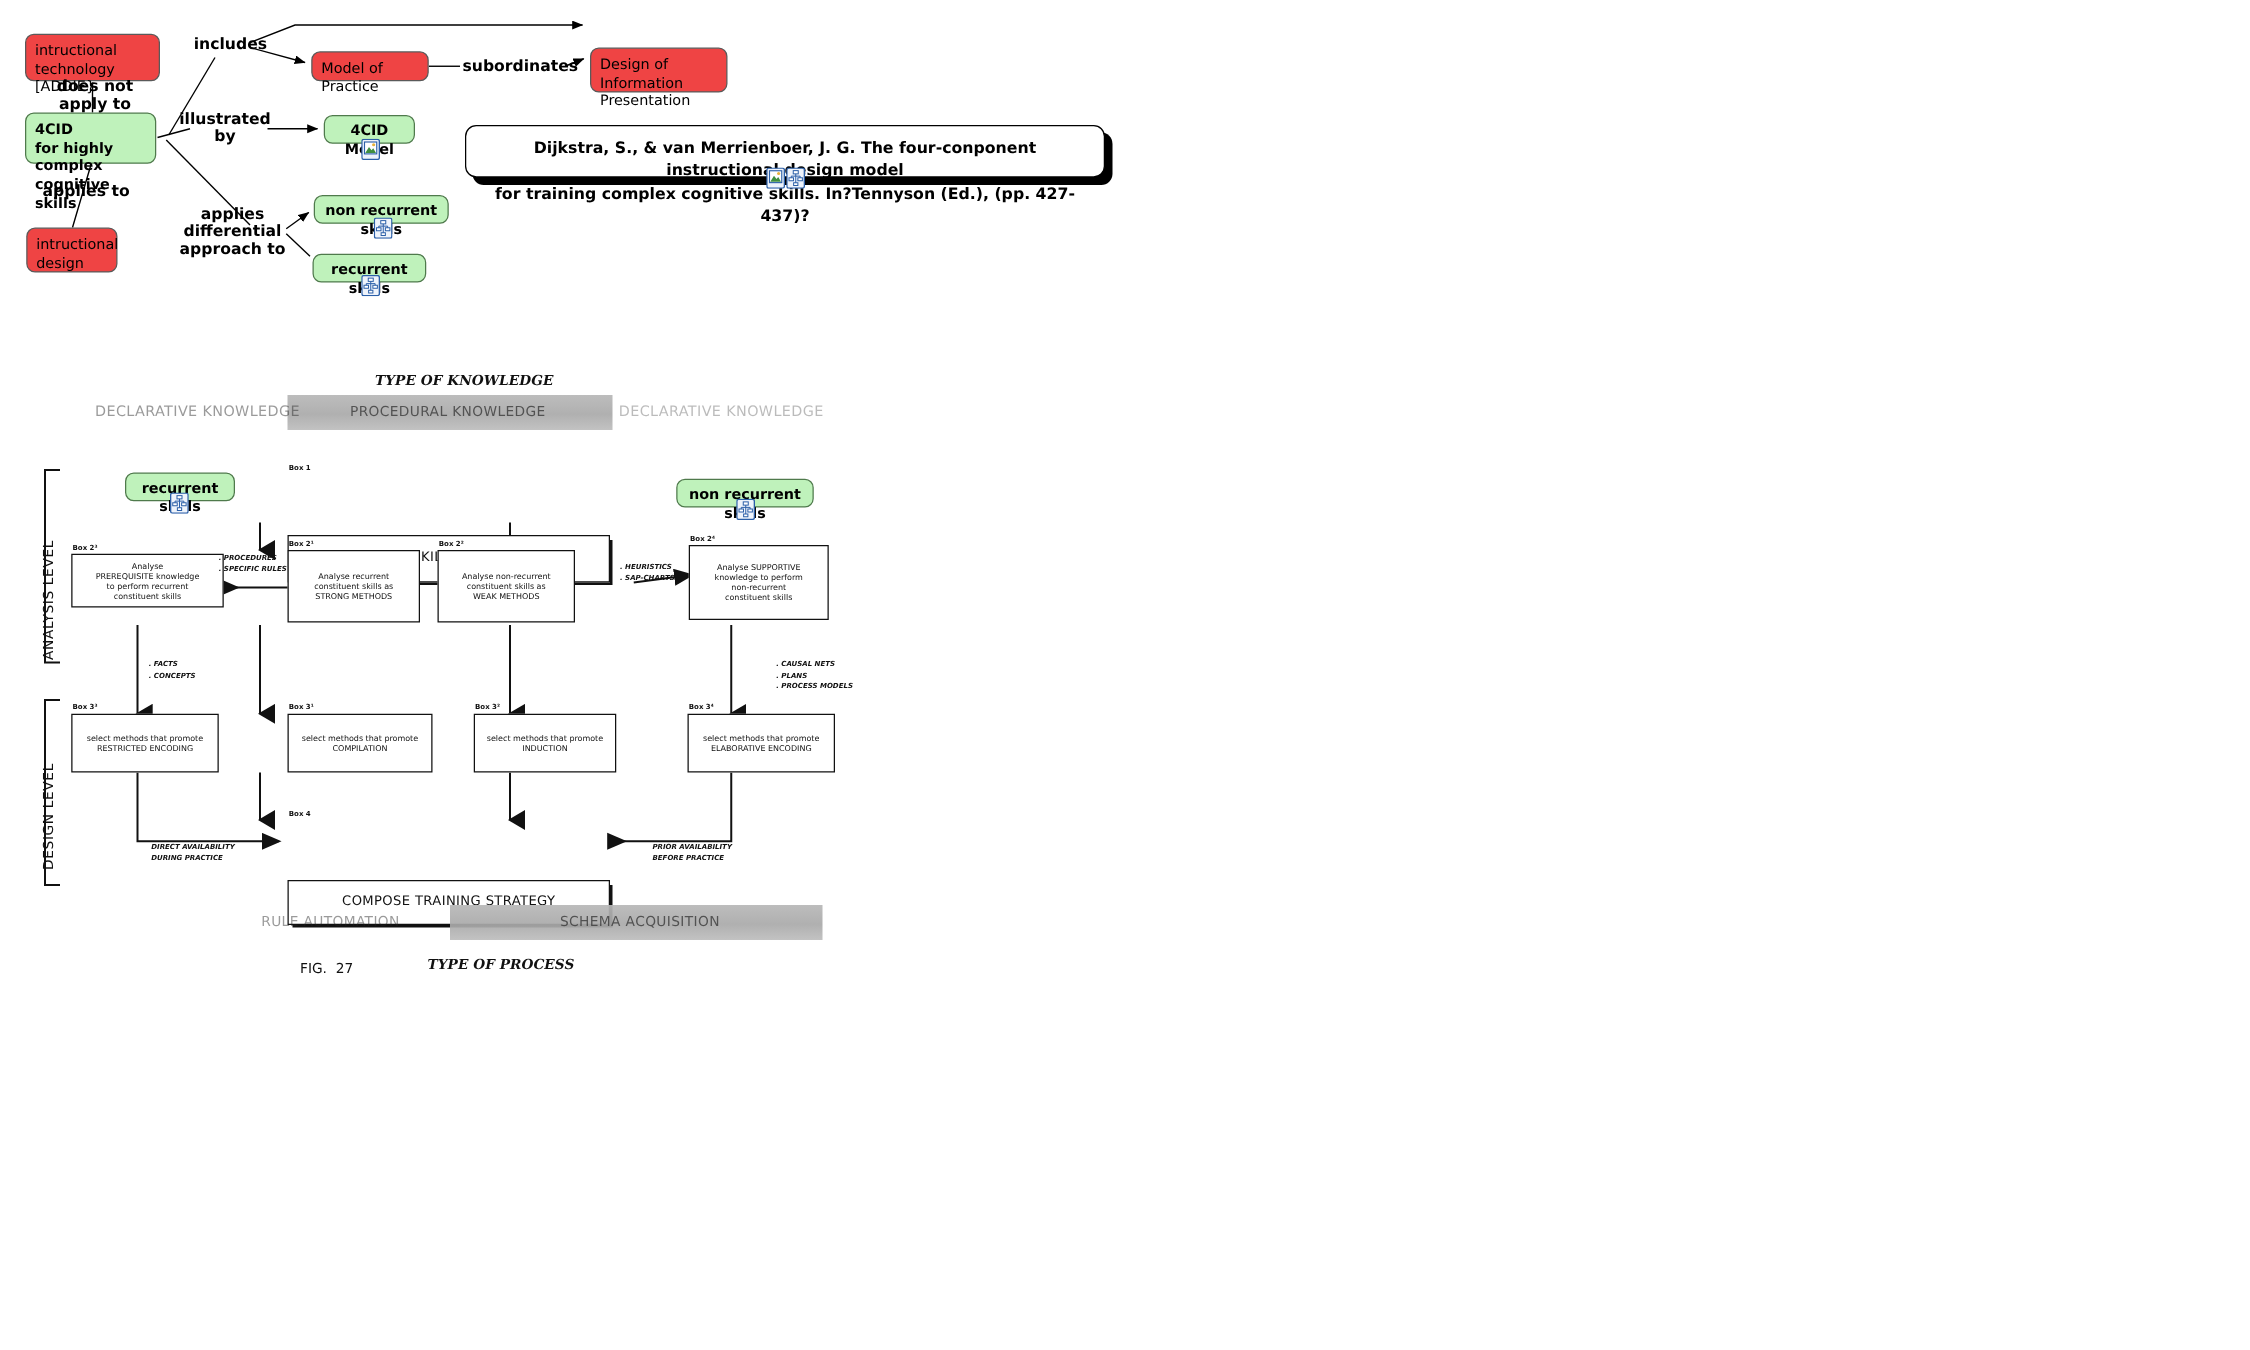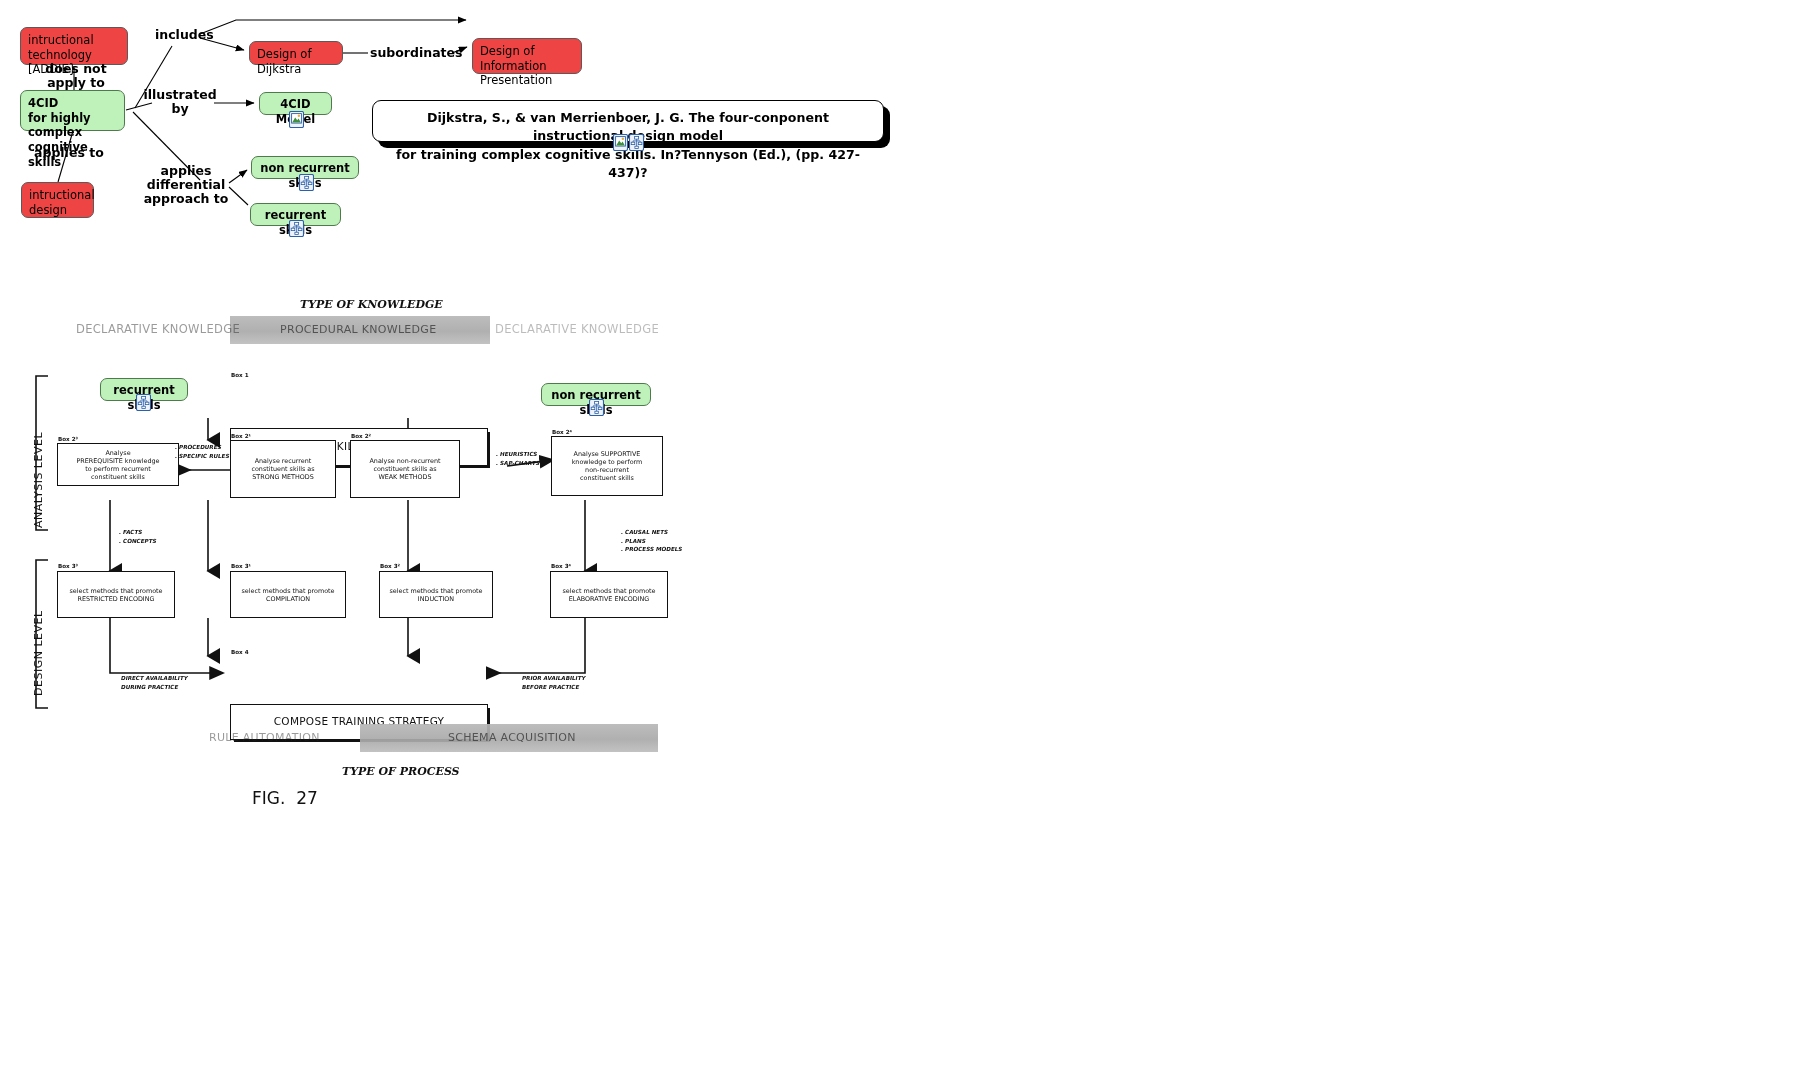--- a/index.html
+++ b/index.html
@@ -142,21 +142,21 @@
 for highly complex
 cognitive skills</span>
   </div>
 
   <div class="node gray" style="left:21px;top:182px;width:73px;height:36px;">
     <span class="ntxt">intructional
 design</span>
   </div>
 
   <div class="node gray" style="left:249px;top:41px;width:94px;height:24px;padding-top:5px;">
-    <span class="ntxt">Design of Dijkstra</span>
+    <span class="ntxt">Model of Practice</span>
   </div>
 
   <div class="node gray" style="left:472px;top:38px;width:110px;height:36px;">
     <span class="ntxt">Design of Information
 Presentation</span>
   </div>
 
   <div class="node green" style="left:259px;top:92px;width:73px;height:23px;text-align:center;padding:4px 4px;">
     <span class="ntxt">4CID Model</span>
   </div>
@@ -336,21 +336,21 @@
     <div class="bullets" style="left:103px;top:386px;">DIRECT AVAILABILITY
 DURING PRACTICE</div>
     <div class="bullets" style="left:504px;top:386px;">PRIOR AVAILABILITY
 BEFORE PRACTICE</div>
 
     <div class="ftxt sans faint" style="left:143px;top:443px;font-size:11px;letter-spacing:.3px;color:#222;margin-left:48px;">RULE AUTOMATION</div>
     <div class="bandgray" style="left:342px;top:436px;width:298px;height:28px;"></div>
     <div class="ftxt sans" style="left:430px;top:443px;font-size:11px;letter-spacing:.3px;color:#333;opacity:.75;">SCHEMA ACQUISITION</div>
     <div class="ftxt serif-i" style="left:289px;top:477px;font-size:11px;font-weight:bold;margin-left:35px;">TYPE OF PROCESS</div>
 
-    <div class="ftxt sans" style="left:222px;top:500px;font-size:17px;color:#111;margin-left:12px;">FIG.  27</div>
+    <div class="ftxt sans" style="left:222px;top:480px;font-size:11px;color:#111;">FIG.  27</div>
   </div>
 
   <div class="node green" style="left:100px;top:378px;width:88px;height:23px;text-align:center;padding:4px 3px;">
     <span class="ntxt">recurrent skills</span>
   </div>
   <svg class="resicon" style="left:136px;top:394px;" viewBox="0 0 15 17">
     <rect x="0.5" y="0.5" width="14" height="16" rx="1.5" fill="#eef3fb" stroke="#2b5fa8" stroke-width="1.1"></rect>
     <rect x="5.6" y="2.5" width="4" height="2.6" fill="#fff" stroke="#2b5fa8" stroke-width="0.8"></rect>
     <rect x="2.2" y="8.2" width="3.6" height="2.4" fill="#fff" stroke="#2b5fa8" stroke-width="0.8"></rect>
     <rect x="9.3" y="8.2" width="3.6" height="2.4" fill="#fff" stroke="#2b5fa8" stroke-width="0.8"></rect>

